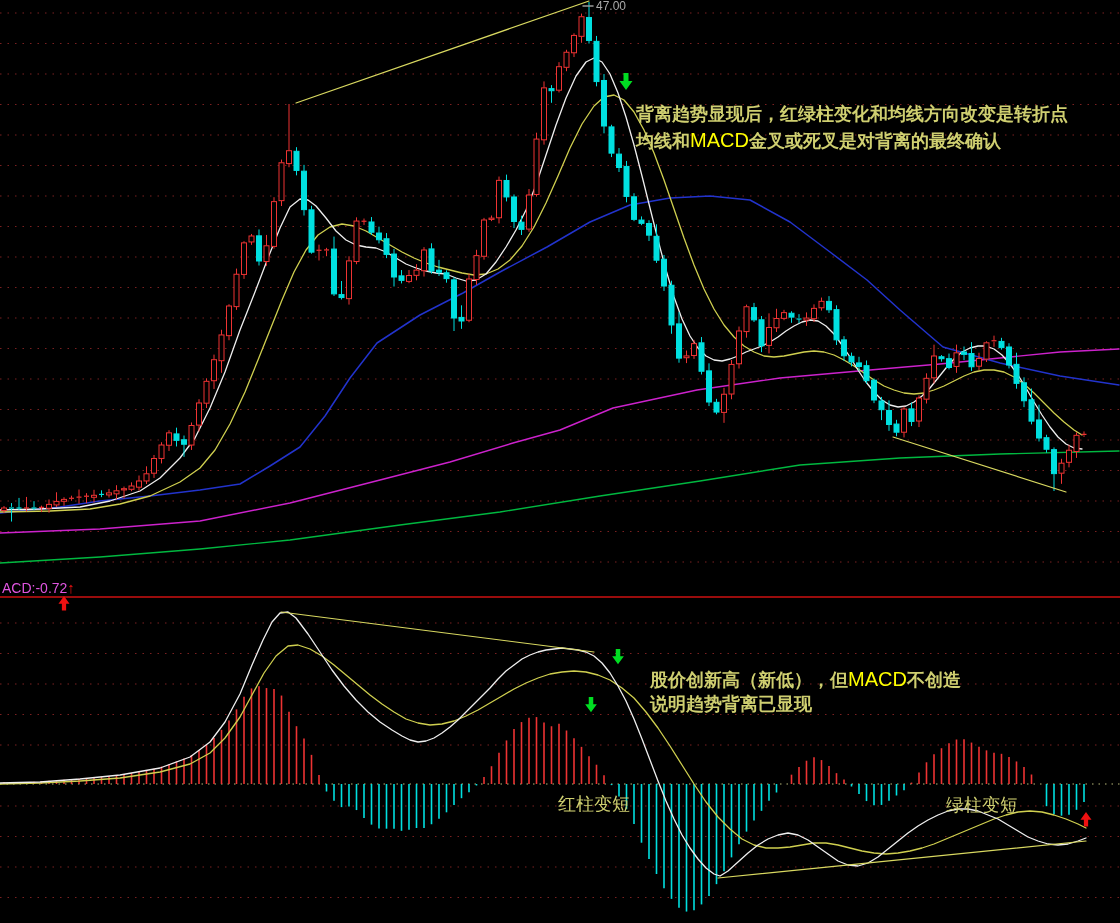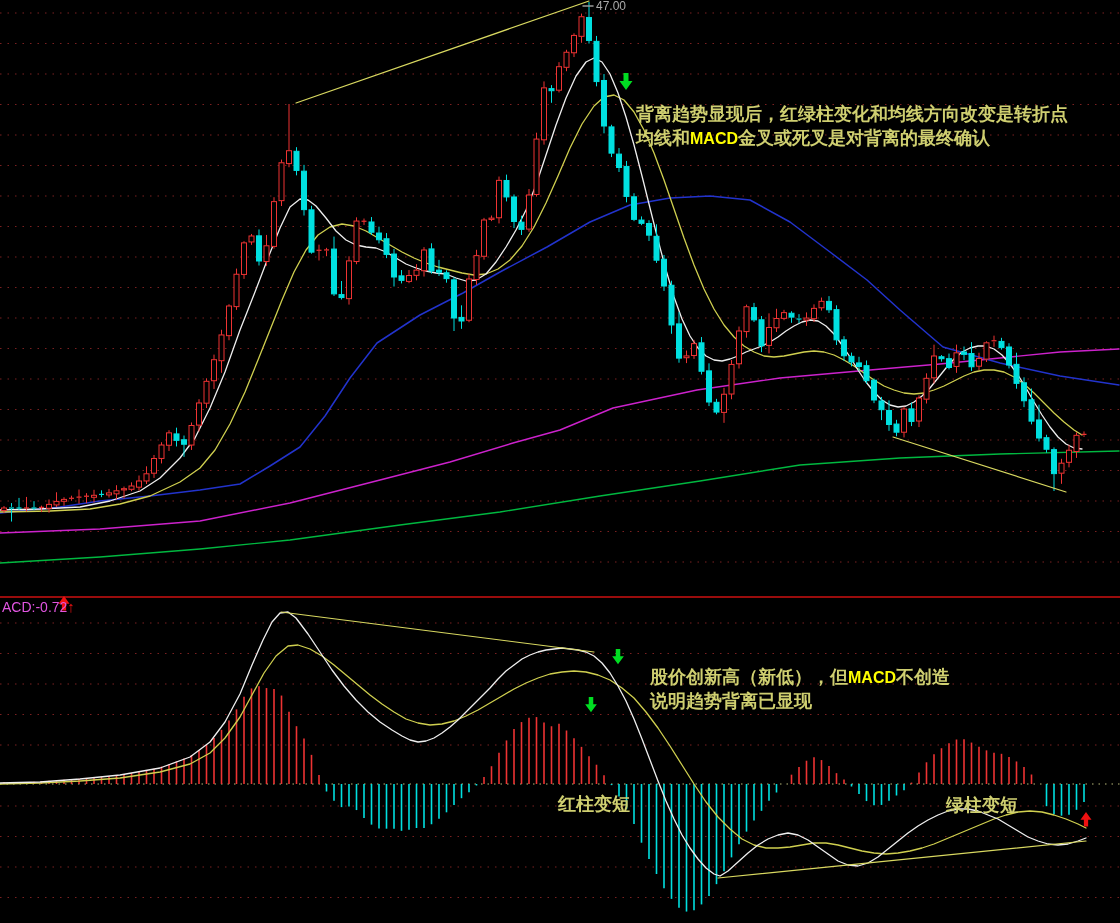--- a/index.html
+++ b/index.html
@@ -1,22 +1,22 @@
 <!DOCTYPE html>
 <html><head>
 <meta charset="utf-8">
 <style>
   html,body{margin:0;padding:0;background:#000;}
   #stage{position:relative;width:1120px;height:923px;background:#000;overflow:hidden;
          font-family:"Liberation Sans",sans-serif;}
   #chart-svg{position:absolute;left:0;top:0;}
   .overlay{position:absolute;white-space:nowrap;line-height:1.32;}
   .ann{font-size:18px;font-weight:bold;letter-spacing:0px;}
-  .ann .macd-word{font-size:16px;font-weight:bold;}
-  .hist-label{font-size:18px;font-weight:bold;}
+  .ann .macd-word{font-size:20px;font-weight:normal;}
+  .hist-label{font-size:18px;font-weight:normal;}
   .price-label{font-size:12px;}
   .macd-value{font-size:14px;}
   .macd-value .arr{font-weight:bold;font-size:15px;}
 </style>
 </head>
 <body>
 
 <div id="stage">
   <svg id="chart-svg" width="1120" height="923" viewBox="0 0 1120 923">
       <line x1="0" y1="13" x2="1120" y2="13" stroke="#7a2020" stroke-width="1" stroke-dasharray="1.5 6"></line>
@@ -654,16 +654,16 @@
   <div class="overlay ann" style="left: 650px; top: 628px; color: rgb(207, 207, 112); margin-top: 38px;">
     <div><span>股价创新高（新低），但</span><span class="macd-word" style="color: rgb(255, 255, 0);">MACD</span><span>不创造</span></div>
     <div>说明趋势背离已显现</div>
   </div>
 
   <div class="overlay hist-label" id="red-cols-label" style="left: 558px; top: 793px; color: rgb(207, 207, 112);">红柱变短</div>
   <div class="overlay hist-label" id="green-cols-label" style="left: 940px; top: 794px; color: rgb(207, 207, 112); margin-left: 6px;">绿柱变短</div>
 
   <div class="overlay price-label" id="peak-price" style="left: 596px; top: -1px; color: rgb(170, 170, 170);">47.00</div>
 
-  <div class="overlay macd-value" id="macd-value" style="left: 2px; top: 597px; color: rgb(224, 85, 224);">
+  <div class="overlay macd-value" id="macd-value" style="left: 2px; top: 578px; color: rgb(224, 85, 224);">
     <span>ACD:-0.72</span><span class="arr" style="color: rgb(238, 17, 17);">↑</span>
   </div>
 </div>
 
 </body></html>

